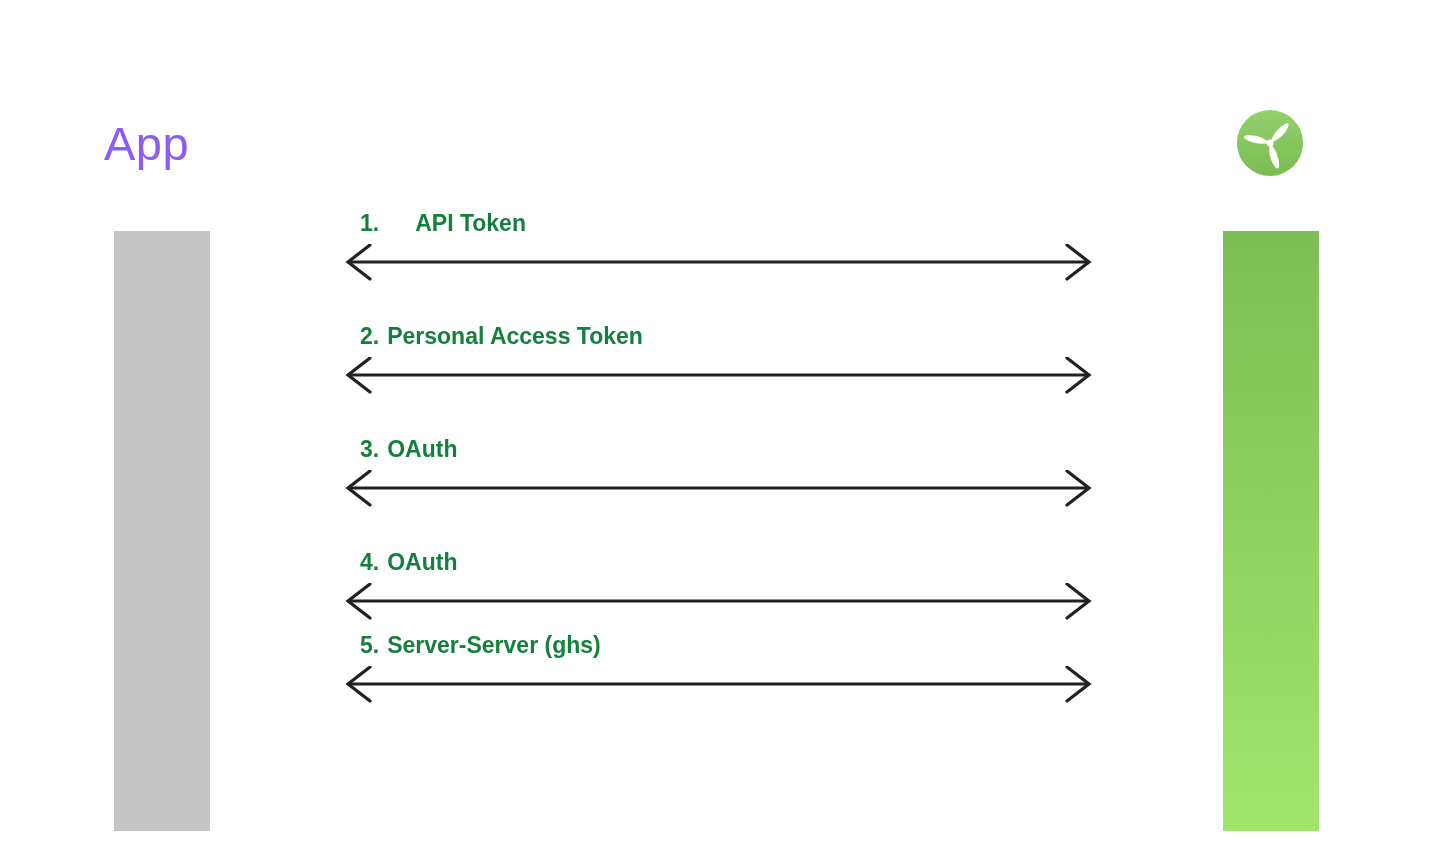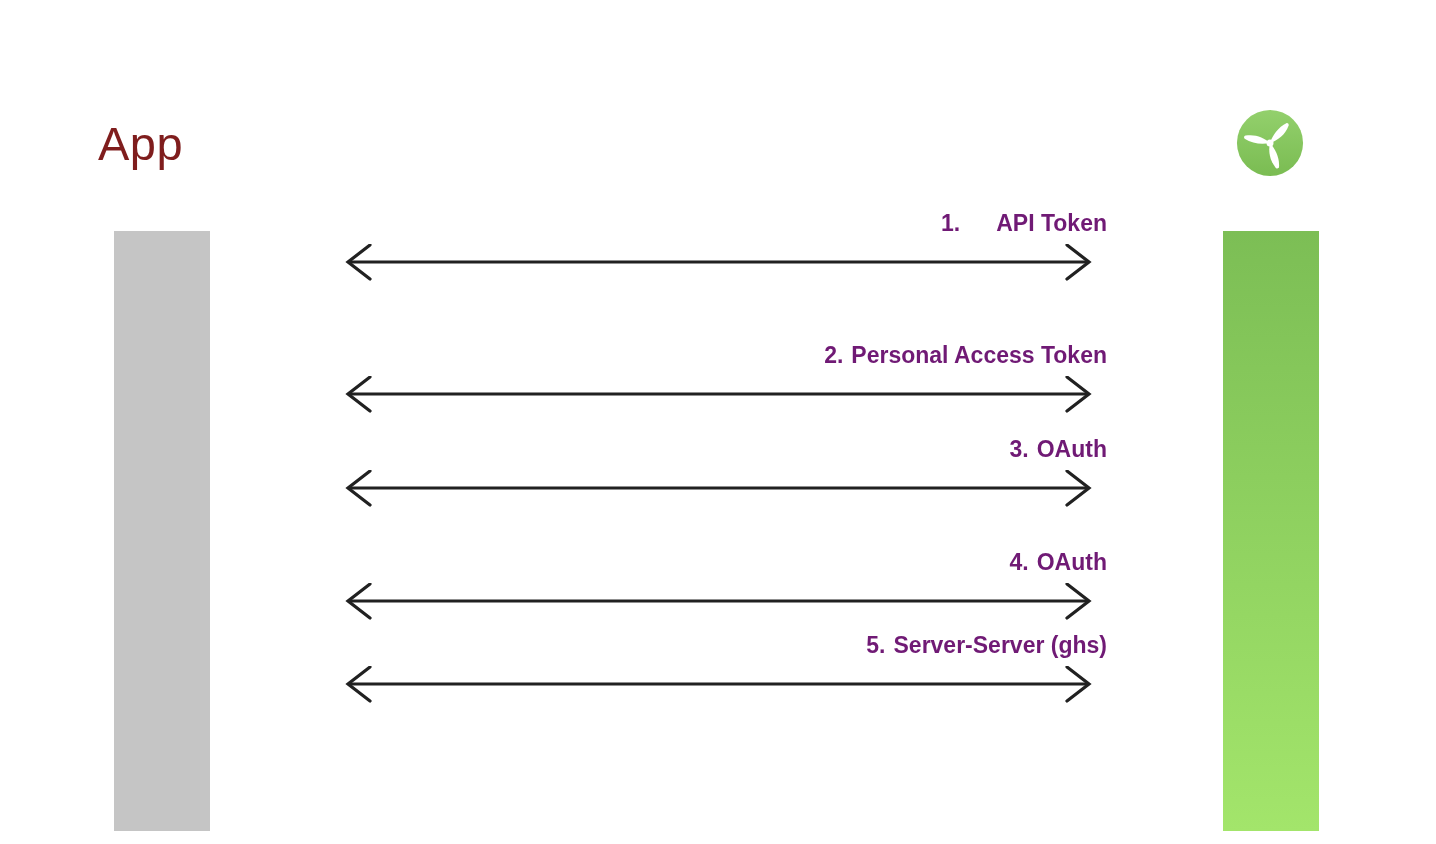--- a/index.html
+++ b/index.html
@@ -7,24 +7,24 @@
     width: 1436px; height: 844px;
     background: #ffffff;
     font-family: "Liberation Sans", sans-serif;
     overflow: hidden;
     position: relative;
   }
   .stage { position: absolute; inset: 0; width: 1436px; height: 844px; }
 
   .page-title {
     position: absolute;
-    left: 98px; top: 116px;
+    left: 104px; top: 116px;
     font-size: 47px;
     font-weight: 400;
-    color: #7f1d1d;
+    color: #8b5cf6;
     letter-spacing: 0.5px;
   }
 
   .logo {
     position: absolute;
     left: 1235px; top: 108px;
     width: 70px; height: 70px;
   }
 
   .lifeline {
@@ -37,25 +37,25 @@
 
   .conn {
     position: absolute;
     left: 345px;
     width: 747px;
     height: 76px;
   }
   .conn-label {
     width: 100%;
     height: 34px;
-    text-align: right;
+    text-align: left;
     transform: translateX(15px);
     font-size: 23px;
     font-weight: 700;
-    color: #701a75;
+    color: #15803d;
     white-space: nowrap;
   }
   .conn-num { margin-right: 8px; }
   .conn.wide-gap .conn-num { margin-right: 36px; }
   .conn-arrow { display: block; }
   .conn-arrow path, .conn-arrow line {
     stroke: #212121;
     stroke-width: 3.2;
     fill: none;
     stroke-linecap: round;
@@ -91,21 +91,21 @@
     <div class="conn-label">
       <span class="conn-num">1.</span><span class="conn-text">API Token</span>
     </div>
     <svg class="conn-arrow" width="747" height="40">
       <line x1="4" y1="18" x2="743" y2="18" style="stroke: rgb(33, 33, 33);"></line>
       <path d="M25 1 L3 18 L25 35" style="stroke: rgb(33, 33, 33);"></path>
       <path d="M722 1 L744 18 L722 35" style="stroke: rgb(33, 33, 33);"></path>
     </svg>
   </div>
 
-  <div class="conn" style="top:342px">
+  <div class="conn" style="top:323px">
     <div class="conn-label">
       <span class="conn-num">2.</span><span class="conn-text">Personal Access Token</span>
     </div>
     <svg class="conn-arrow" width="747" height="40">
       <line x1="4" y1="18" x2="743" y2="18" style="stroke: rgb(33, 33, 33);"></line>
       <path d="M25 1 L3 18 L25 35" style="stroke: rgb(33, 33, 33);"></path>
       <path d="M722 1 L744 18 L722 35" style="stroke: rgb(33, 33, 33);"></path>
     </svg>
   </div>
 

